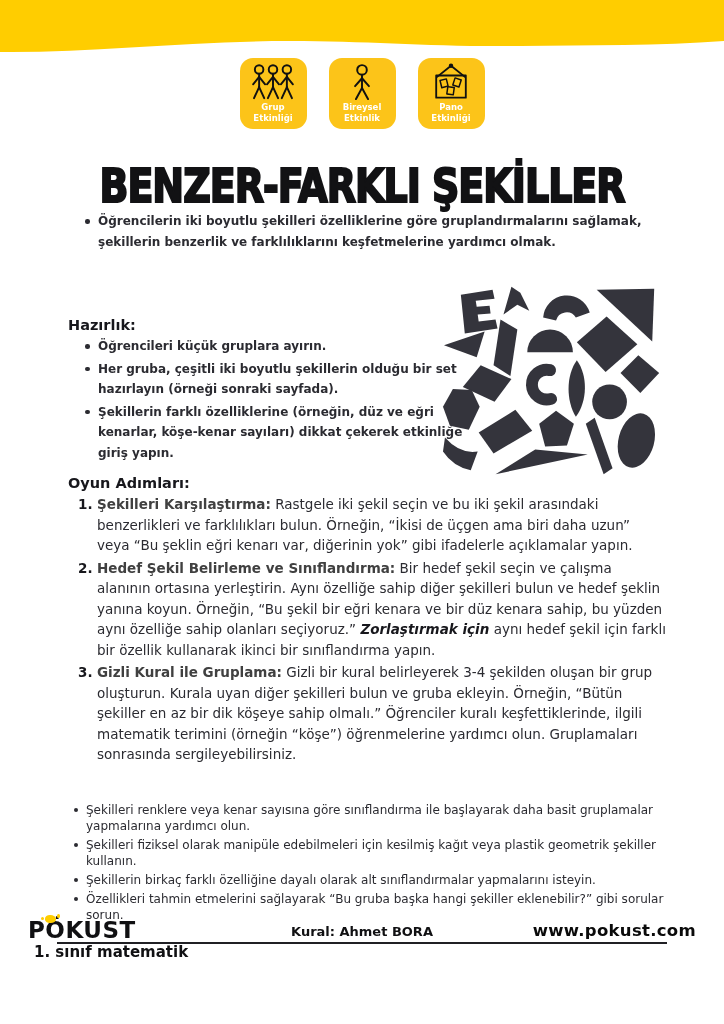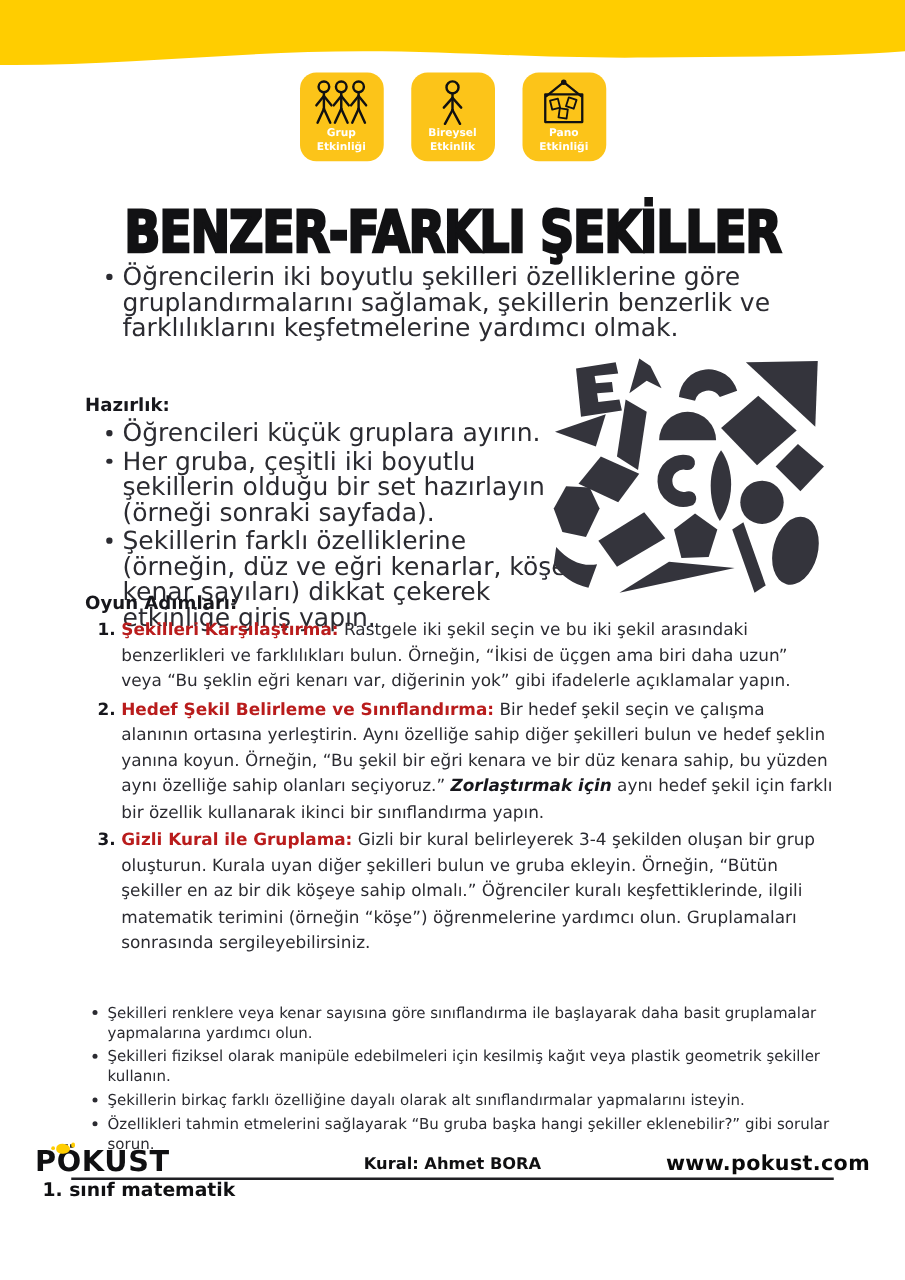--- a/index.html
+++ b/index.html
@@ -44,35 +44,35 @@
   .sec-hazirlik { top:317px; }
   .sec-adimlar  { top:475px; }
   .sec-tips     { top:802px; }
 
   h3.h { margin:0 0 3px 4px; font-size:14.5px; font-weight:bold; color:#17171c; }
   h4.hi { margin:0 0 4px 4px; font-size:13px; font-weight:bold; font-style:italic; color:#17171c; }
 
   ul.blt { margin:0; padding:0; list-style:none; }
   ul.blt li {
     position:relative; padding-left:34px; margin-bottom:2px;
-    font-size:20px; line-height:20.5px;
+    font-size:12px; line-height:20.5px;font-weight:bold;
   }
   ul.blt li::before {
     content:""; position:absolute; left:21px; top:8px;
     width:4.5px; height:4.5px; border-radius:50%; background:#2b2b31;
   }
   ul.blt.narrow li { width:400px; }
 
   ol.steps { margin:0; padding:0; list-style:none; }
   ol.steps li {
     position:relative; padding-left:33px; margin-bottom:2px;
     font-size:13.5px; line-height:20.5px;
   }
   .stepnum { position:absolute; left:14px; top:0; font-weight:bold; color:#17171c; }
-  .lead { font-weight:bold; color:#b91c1c; }
+  .lead { font-weight:bold; color:#404040; }
   .zor { font-weight:bold; font-style:italic; color:#17171c; }
 
   ul.tips { margin:0; padding:0; list-style:none; }
   ul.tips li {
     position:relative; padding-left:22px; margin-bottom:3px;
     font-size:12px; line-height:16px;
   }
   ul.tips li::before {
     content:""; position:absolute; left:10px; top:6px;
     width:4px; height:4px; border-radius:50%; background:#2b2b31;

